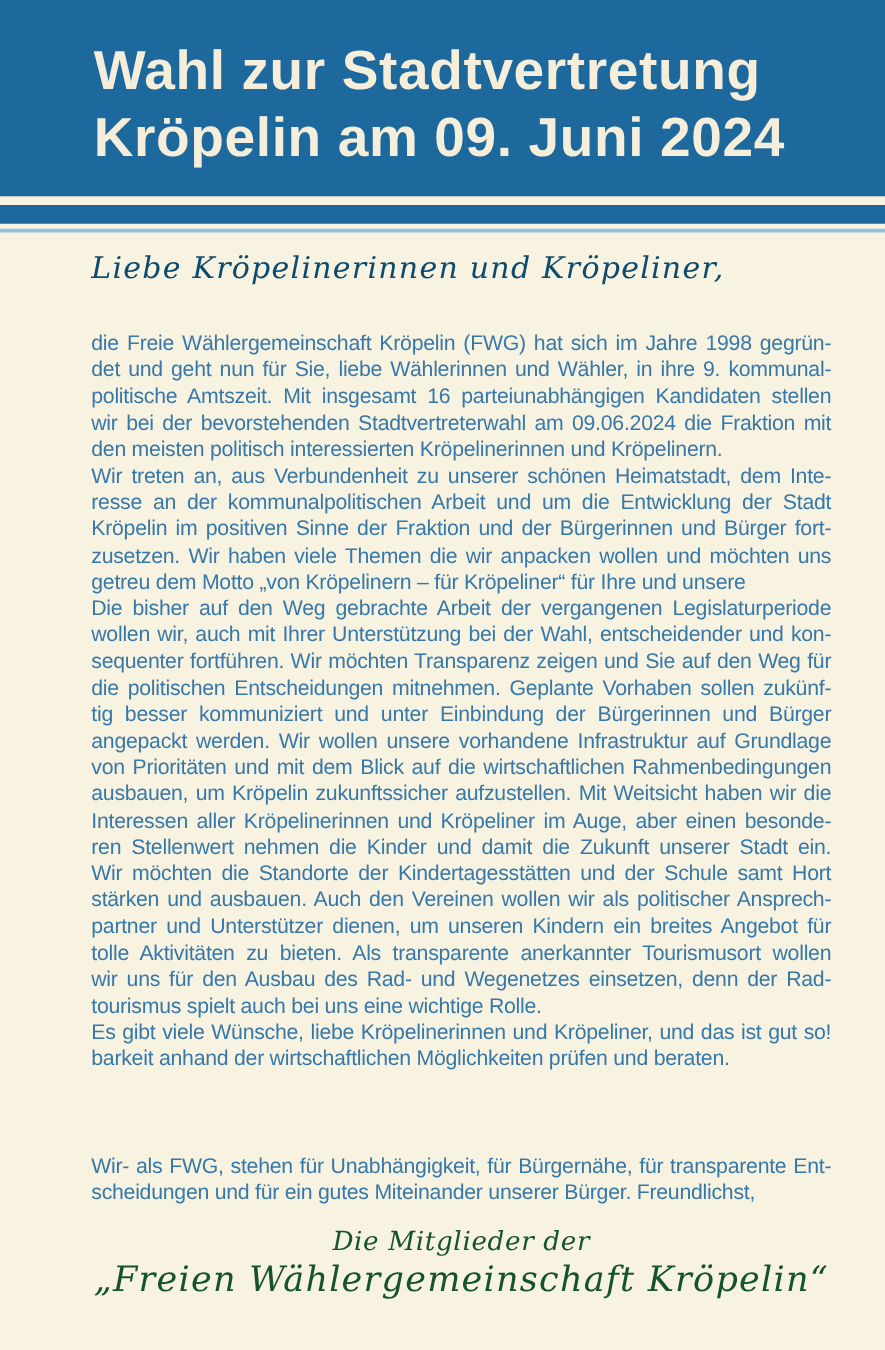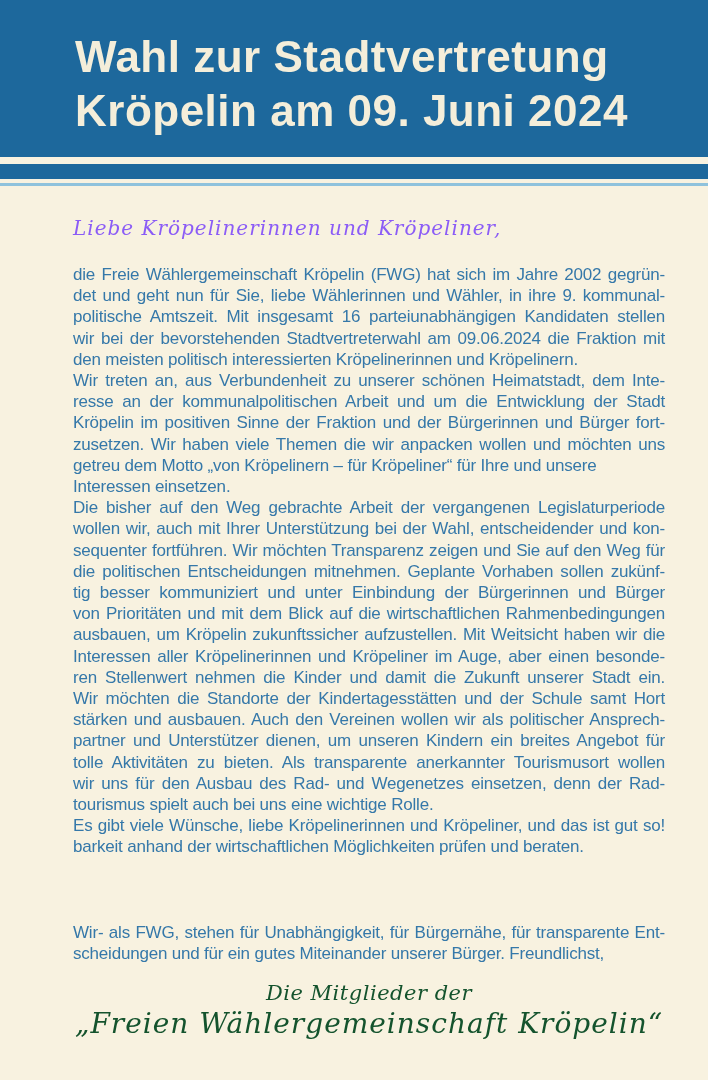--- a/index.html
+++ b/index.html
@@ -35,26 +35,26 @@
     background: #1d689c;
   }
   .stripe-thin {
     position: absolute;
     left: 0; top: 183px;
     width: 708px; height: 3px;
     background: #8fc2dc;
   }
   .salutation {
     position: absolute;
-    left: 73px; top: 216px;
+    left: 73px; top: 200px;
     font-family: "DejaVu Serif", serif;
     font-style: italic;
-    font-size: 20px;
+    font-size: 24px;
     letter-spacing: 1px;
-    color: #8b5cf6;
+    color: #0c4a6e;
     white-space: nowrap;
   }
   .letter-body {
     position: absolute;
     left: 73px; top: 264px;
     width: 592px;
   }
   .letter-closing {
     position: absolute;
     left: 73px; top: 922px;
@@ -96,36 +96,36 @@
       <div>Kröpelin am 09. Juni 2024</div>
     </div>
   </div>
 
   <div class="stripe-thick"></div>
   <div class="stripe-thin"></div>
 
   <div class="salutation">Liebe Kröpelinerinnen und Kröpeliner,</div>
 
   <div class="letter-body" id="letter-body">
-      <div class="tline jl">die Freie Wählergemeinschaft Kröpelin (FWG) hat sich im Jahre 2002 gegrün-</div>
+      <div class="tline jl">die Freie Wählergemeinschaft Kröpelin (FWG) hat sich im Jahre 1998 gegrün-</div>
       <div class="tline jl">det und geht nun für Sie, liebe Wählerinnen und Wähler, in ihre 9. kommunal-</div>
       <div class="tline jl">politische Amtszeit. Mit insgesamt 16 parteiunabhängigen Kandidaten stellen</div>
       <div class="tline jl">wir bei der bevorstehenden Stadtvertreterwahl am 09.06.2024 die Fraktion mit</div>
       <div class="tline">den meisten politisch interessierten Kröpelinerinnen und Kröpelinern.</div>
       <div class="tline jl">Wir treten an, aus Verbundenheit zu unserer schönen Heimatstadt, dem Inte-</div>
       <div class="tline jl">resse an der kommunalpolitischen Arbeit und um die Entwicklung der Stadt</div>
       <div class="tline jl">Kröpelin im positiven Sinne der Fraktion und der Bürgerinnen und Bürger fort-</div>
       <div class="tline jl">zusetzen. Wir haben viele Themen die wir anpacken wollen und möchten uns</div>
       <div class="tline">getreu dem Motto „von Kröpelinern – für Kröpeliner“ für Ihre und unsere</div>
-      <div class="tline">Interessen einsetzen.</div>
       <div class="tline jl">Die bisher auf den Weg gebrachte Arbeit der vergangenen Legislaturperiode</div>
       <div class="tline jl">wollen wir, auch mit Ihrer Unterstützung bei der Wahl, entscheidender und kon-</div>
       <div class="tline jl">sequenter fortführen. Wir möchten Transparenz zeigen und Sie auf den Weg für</div>
       <div class="tline jl">die politischen Entscheidungen mitnehmen. Geplante Vorhaben sollen zukünf-</div>
       <div class="tline jl">tig besser kommuniziert und unter Einbindung der Bürgerinnen und Bürger</div>
+      <div class="tline jl">angepackt werden. Wir wollen unsere vorhandene Infrastruktur auf Grundlage</div>
       <div class="tline jl">von Prioritäten und mit dem Blick auf die wirtschaftlichen Rahmenbedingungen</div>
       <div class="tline jl">ausbauen, um Kröpelin zukunftssicher aufzustellen. Mit Weitsicht haben wir die</div>
       <div class="tline jl">Interessen aller Kröpelinerinnen und Kröpeliner im Auge, aber einen besonde-</div>
       <div class="tline jl">ren Stellenwert nehmen die Kinder und damit die Zukunft unserer Stadt ein.</div>
       <div class="tline jl">Wir möchten die Standorte der Kindertagesstätten und der Schule samt Hort</div>
       <div class="tline jl">stärken und ausbauen. Auch den Vereinen wollen wir als politischer Ansprech-</div>
       <div class="tline jl">partner und Unterstützer dienen, um unseren Kindern ein breites Angebot für</div>
       <div class="tline jl">tolle Aktivitäten zu bieten. Als transparente anerkannter Tourismusort wollen</div>
       <div class="tline jl">wir uns für den Ausbau des Rad- und Wegenetzes einsetzen, denn der Rad-</div>
       <div class="tline">tourismus spielt auch bei uns eine wichtige Rolle.</div>

